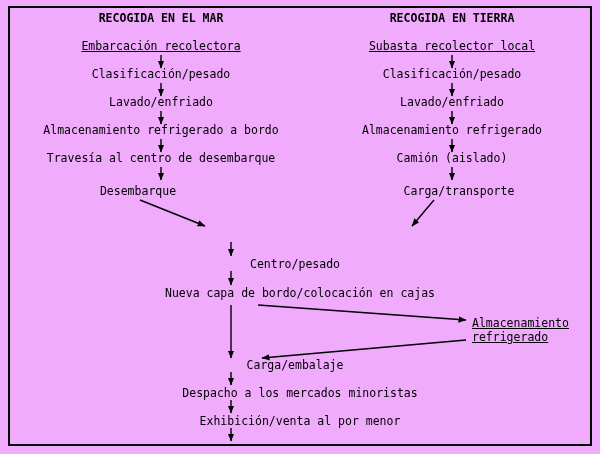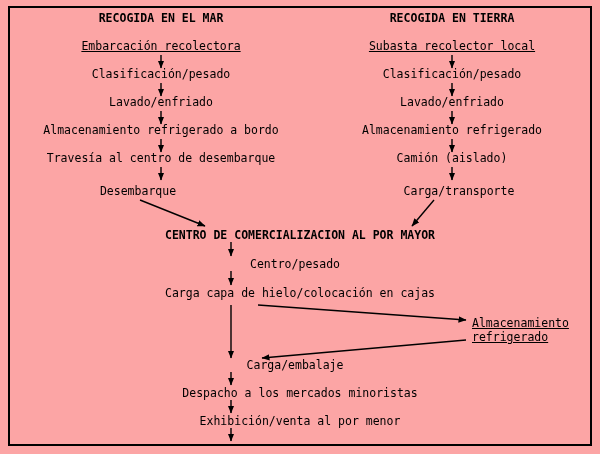--- a/index.html
+++ b/index.html
@@ -7,21 +7,21 @@
     padding: 0;
     background: #ffffff;
   }
   body {
     font-family: "DejaVu Sans Mono", monospace;
   }
   #canvas {
     position: relative;
     width: 600px;
     height: 454px;
-    background: #fca5a5;
+    background: #f0abfc;
     overflow: hidden;
   }
   .frame {
     position: absolute;
     left: 8px;
     top: 6px;
     width: 584px;
     height: 440px;
     border: 2px solid #000000;
     box-sizing: border-box;
@@ -114,24 +114,23 @@
   <div class="lbl center" style="left:161px; top:124px;">Almacenamiento refrigerado a bordo</div>
   <div class="lbl center" style="left:134px; top:185px;padding-left:8px;">Desembarque</div>
 
   <div class="lbl underline center" style="left:452px; top:40px;">Subasta recolector local</div>
   <div class="lbl center" style="left:452px; top:68px;">Clasificación/pesado</div>
   <div class="lbl center" style="left:452px; top:96px;">Lavado/enfriado</div>
   <div class="lbl center" style="left:452px; top:124px;">Almacenamiento refrigerado</div>
   <div class="lbl center" style="left:452px; top:152px;">Camión (aislado)</div>
   <div class="lbl center" style="left:459px; top:185px;">Carga/transporte</div>
 
-  <div class="lbl bold center" style="left:300px; top:229px;">CENTRO DE COMERCIALIZACION AL POR MAYOR</div>
 
   <div class="lbl center" style="left:295px; top:258px;">Centro/pesado</div>
-  <div class="lbl center" style="left:300px; top:287px;">Carga capa de hielo/colocación en cajas</div>
+  <div class="lbl center" style="left:300px; top:287px;">Nueva capa de bordo/colocación en cajas</div>
   <div class="lbl center" style="left:295px; top:359px;">Carga/embalaje</div>
   <div class="lbl center" style="left:300px; top:387px;">Despacho a los mercados minoristas</div>
   <div class="lbl center" style="left:300px; top:415px;">Exhibición/venta al por menor</div>
 
   <div class="lbl two-line" style="left:472px; top:316px;">Almacenamiento
 refrigerado</div>
 
 </div>
 
 </body></html>

